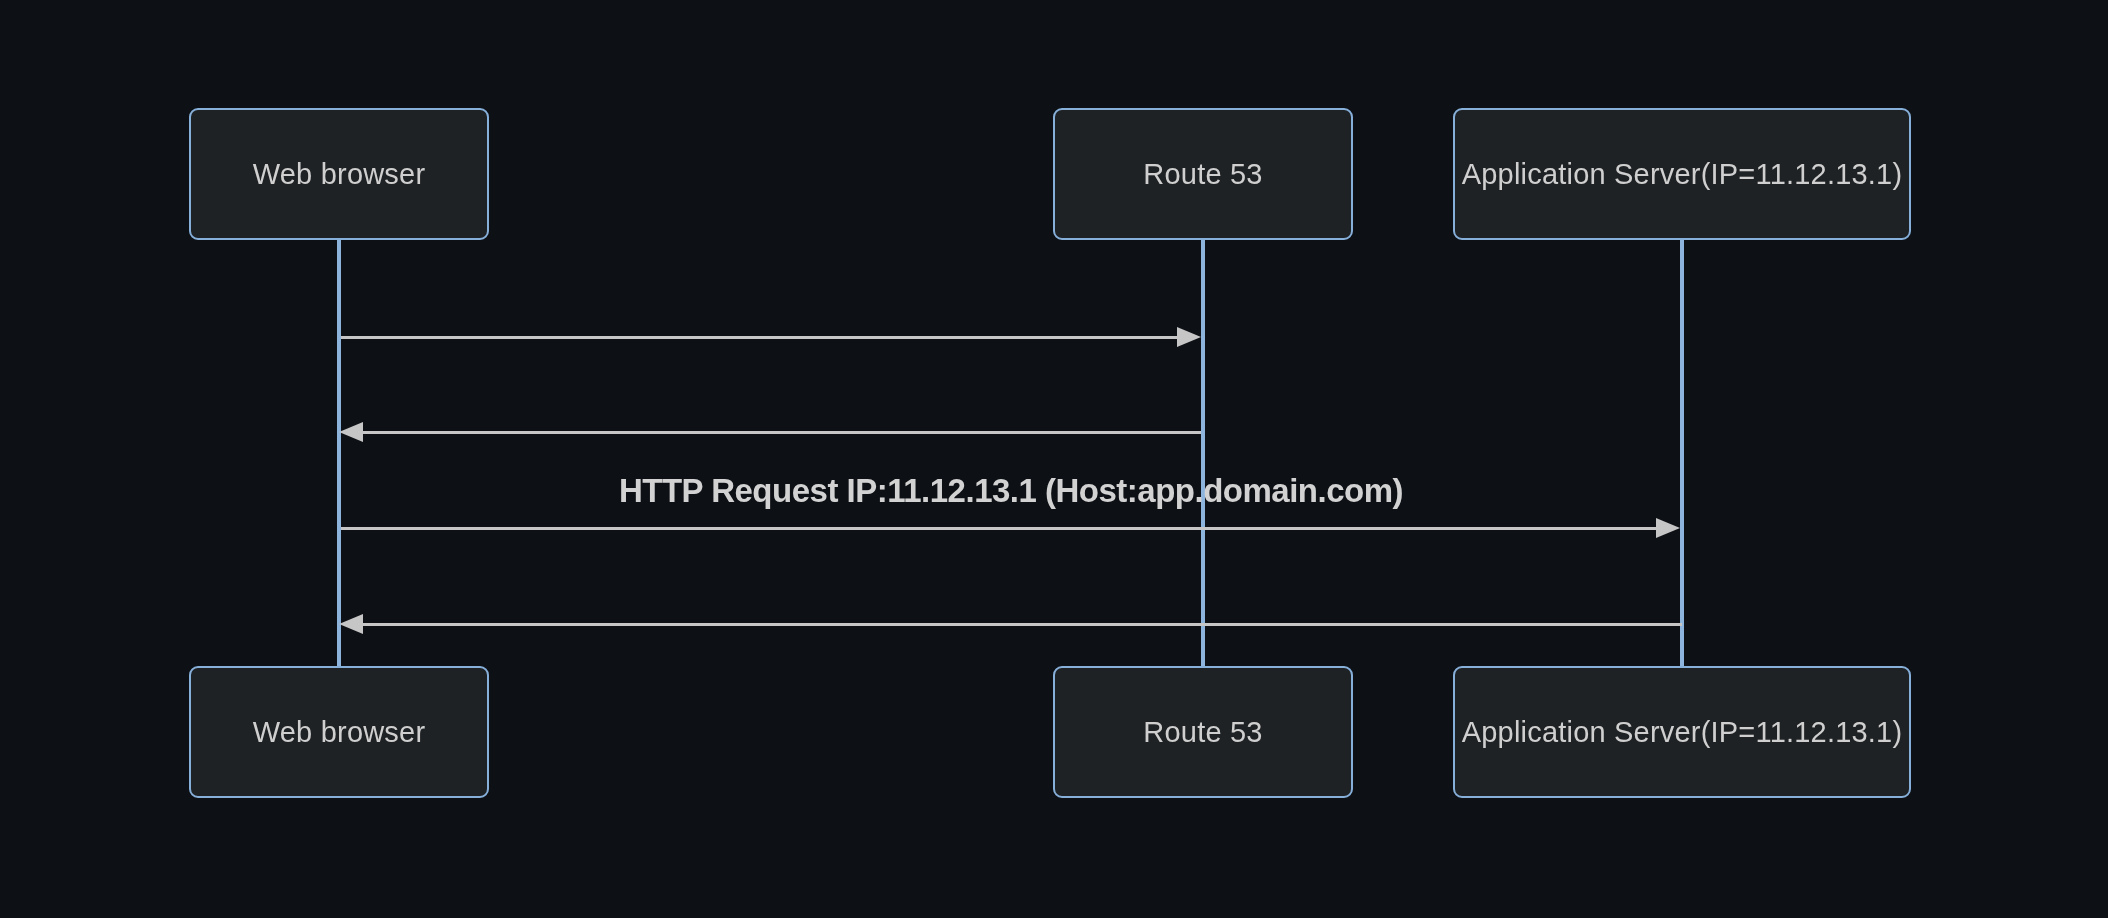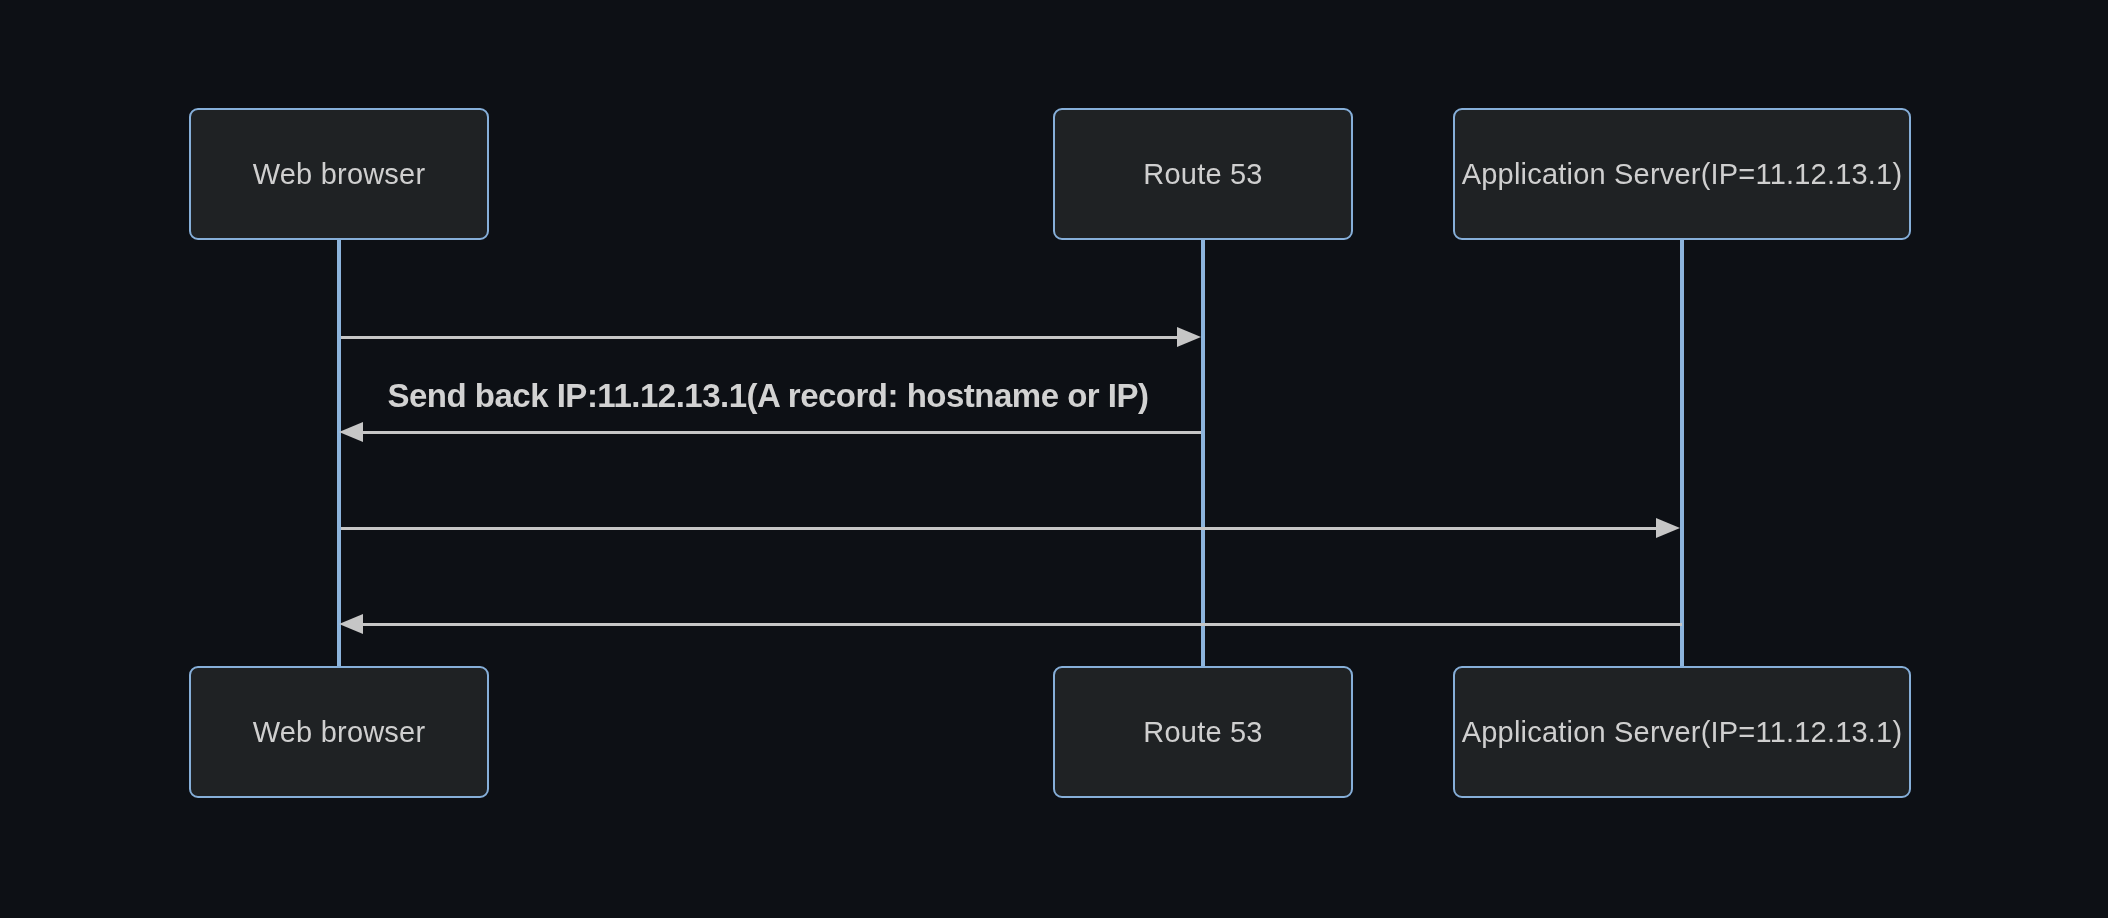--- a/index.html
+++ b/index.html
@@ -83,24 +83,24 @@
   <div class="actor-box" style="left:1053px;top:108px;width:300px;">
     <span class="actor-label">Route 53</span>
   </div>
   <div class="actor-box" style="left:1453px;top:108px;width:458px;">
     <span class="actor-label">Application Server(IP=11.12.13.1)</span>
   </div>
 
   <div class="msg-line" style="left:341px;top:336px;width:838px;"></div>
   <div class="arrowhead right" style="left:1177px;top:327px;"></div>
 
-  <div class="msg-label" style="left:768px;top:377px;">Send back IP:11.12.13.1(A record: hostname or IP)</div>
   <div class="msg-line" style="left:363px;top:431px;width:838px;"></div>
   <div class="arrowhead left" style="left:339px;top:422px;"></div>
 
+  <div class="msg-label" style="left:1011px;top:472px;">HTTP Request IP:11.12.13.1 (Host:app.domain.com)</div>
   <div class="msg-line" style="left:341px;top:527px;width:1317px;"></div>
   <div class="arrowhead right" style="left:1656px;top:518px;"></div>
 
   <div class="msg-line" style="left:363px;top:623px;width:1319px;"></div>
   <div class="arrowhead left" style="left:339px;top:614px;"></div>
 
   <div class="actor-box" style="left:189px;top:666px;width:300px;">
     <span class="actor-label">Web browser</span>
   </div>
   <div class="actor-box" style="left:1053px;top:666px;width:300px;">

